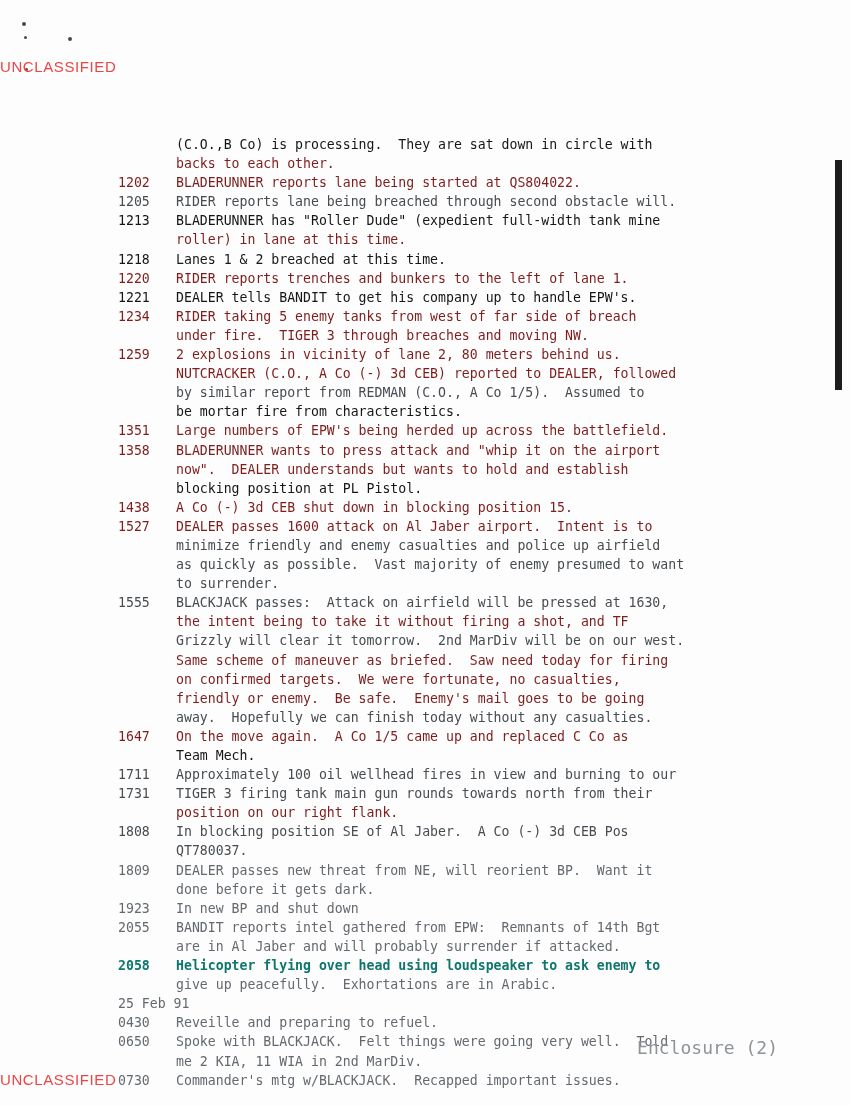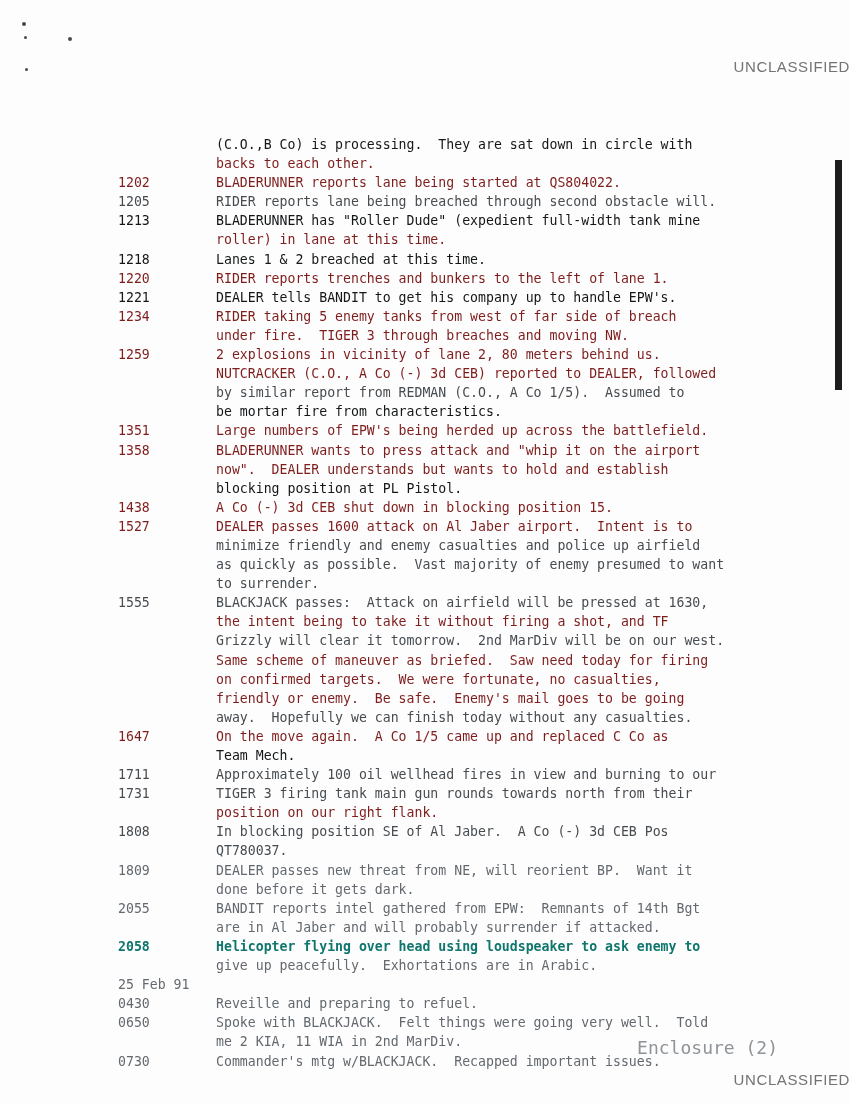--- a/index.html
+++ b/index.html
@@ -32,25 +32,25 @@
     right: 8px;
     top: 160px;
     width: 7px;
     height: 230px;
     background: #1d1d1d;
   }
 
   .classification {
     position: absolute;
     width: 100%;
-    text-align: right;
+    text-align: left;
     font-family: "Liberation Sans", sans-serif;
     font-size: 15px;
     letter-spacing: 0.6px;
-    color: #737373;
+    color: #ef4444;
   }
   .classification.top { top: 58px; }
   .classification.bottom { top: 1071px; }
 
   .body-block {
     position: absolute;
     left: 118px;
     top: 135px;
     width: 660px;
   }
@@ -62,21 +62,20 @@
     color: #16181a;
   }
   .tcol {
     width: 58px;
     flex: 0 0 58px;
     color: #2a2a2a;
   }
   .ttext {
     flex: 1 1 auto;
     white-space: pre-wrap;
-    margin-left: 40px;
   }
   
   .f0 { color: #141618; }
   .f1 { color: #7f1d1d; }
   .f2 { color: #474c51; }
   .f3 { color: #63696f; }
   .f4 { color: #0f766e; font-weight: bold; }
 
   .enclosure {
     position: absolute;
@@ -134,20 +133,21 @@
       <div class="line"><span class="tcol f2"></span><span class="ttext f2">away.  Hopefully we can finish today without any casualties.</span></div>
       <div class="line"><span class="tcol f1">1647</span><span class="ttext f1">On the move again.  A Co 1/5 came up and replaced C Co as</span></div>
       <div class="line"><span class="tcol f0"></span><span class="ttext f0">Team Mech.</span></div>
       <div class="line"><span class="tcol f2">1711</span><span class="ttext f2">Approximately 100 oil wellhead fires in view and burning to our</span></div>
       <div class="line"><span class="tcol f2">1731</span><span class="ttext f2">TIGER 3 firing tank main gun rounds towards north from their</span></div>
       <div class="line"><span class="tcol f1"></span><span class="ttext f1">position on our right flank.</span></div>
       <div class="line"><span class="tcol f2">1808</span><span class="ttext f2">In blocking position SE of Al Jaber.  A Co (-) 3d CEB Pos</span></div>
       <div class="line"><span class="tcol f2"></span><span class="ttext f2">QT780037.</span></div>
       <div class="line"><span class="tcol f3">1809</span><span class="ttext f3">DEALER passes new threat from NE, will reorient BP.  Want it</span></div>
       <div class="line"><span class="tcol f3"></span><span class="ttext f3">done before it gets dark.</span></div>
+      <div class="line"><span class="tcol f3">1923</span><span class="ttext f3">In new BP and shut down</span></div>
       <div class="line"><span class="tcol f3">2055</span><span class="ttext f3">BANDIT reports intel gathered from EPW:  Remnants of 14th Bgt</span></div>
       <div class="line"><span class="tcol f3"></span><span class="ttext f3">are in Al Jaber and will probably surrender if attacked.</span></div>
       <div class="line"><span class="tcol f4">2058</span><span class="ttext f4">Helicopter flying over head using loudspeaker to ask enemy to</span></div>
       <div class="line"><span class="tcol f3"></span><span class="ttext f3">give up peacefully.  Exhortations are in Arabic.</span></div>
       <div class="line"><span class="tcol f3">25 Feb 91</span><span class="ttext f3"></span></div>
       <div class="line"><span class="tcol f3">0430</span><span class="ttext f3">Reveille and preparing to refuel.</span></div>
       <div class="line"><span class="tcol f3">0650</span><span class="ttext f3">Spoke with BLACKJACK.  Felt things were going very well.  Told</span></div>
       <div class="line"><span class="tcol f3"></span><span class="ttext f3">me 2 KIA, 11 WIA in 2nd MarDiv.</span></div>
       <div class="line"><span class="tcol f3">0730</span><span class="ttext f3">Commander's mtg w/BLACKJACK.  Recapped important issues.</span></div>
     </div>

